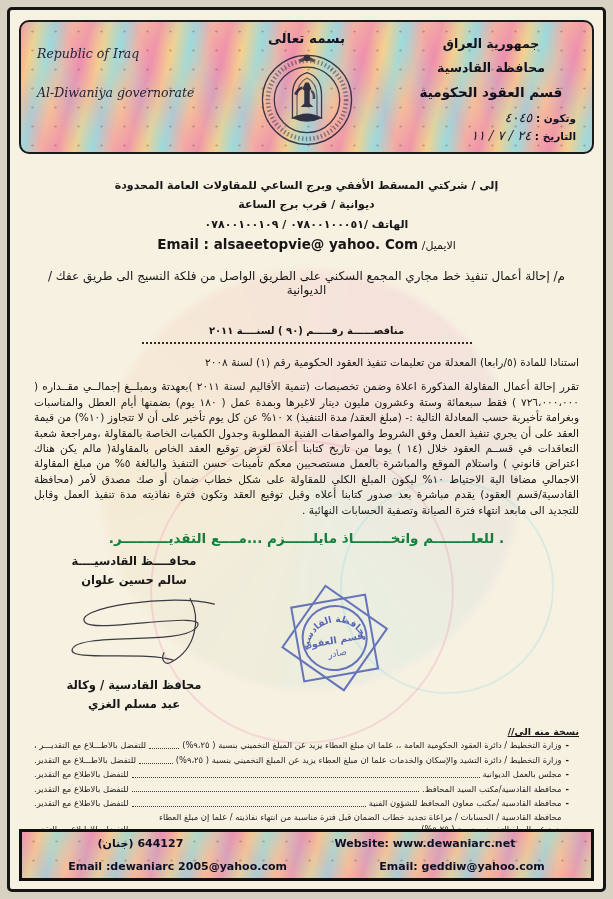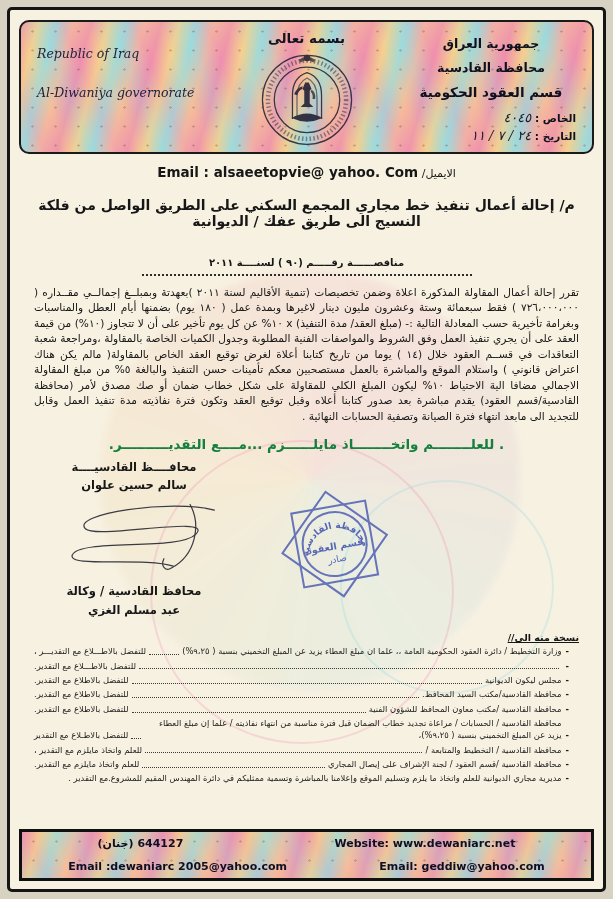--- a/index.html
+++ b/index.html
@@ -45,21 +45,21 @@
   .wm{position:absolute;border-radius:50%;pointer-events:none;z-index:0;}
   .wm1{width:420px;height:420px;left:90px;top:260px;
     background:conic-gradient(from 30deg, rgba(236,95,155,.10), rgba(111,211,227,.09),
       rgba(246,196,106,.11), rgba(236,95,155,.10));filter:blur(3px);}
   .wm2{width:300px;height:300px;left:140px;top:430px;border:2px solid rgba(236,95,155,.18);}
   .wm3{width:210px;height:210px;left:330px;top:470px;border:2px solid rgba(111,211,227,.20);}
 
   .to-block{text-align:center;font-weight:bold;font-size:11px;line-height:1.75;margin-top:14px;}
   .email-line{text-align:center;margin-top:2px;font-size:11px;}
   .email-en{direction:ltr;display:inline-block;font-weight:bold;font-size:13.5px;}
-  .subject{text-align:center;font-weight:bold;font-size:14px;margin-top:17px;}
+  .subject{text-align:center;font-weight:normal;font-size:12px;margin-top:17px;}
   .tender{text-align:center;font-weight:bold;font-size:10px;margin-top:28px;}
   .dotline{width:330px;margin:4px auto 0;border-bottom:2.4px dotted #2b2b2b;height:2px;}
 
   .para{font-size:10.6px;line-height:1.46;text-align:justify;margin-top:9px;}
   .para.first{text-indent:0;margin-top:11px;}
   .closing{text-align:center;font-weight:bold;font-size:13.5px;margin-top:12px;color:#15803d;}
 
   .sig-area{position:relative;height:172px;}
   .sig-block{position:absolute;right:330px;top:6px;width:230px;text-align:center;
     font-weight:bold;font-size:11.5px;line-height:1.6;}
@@ -124,41 +124,47 @@
             </g>
           </svg>
         </div>
       </div>
 
       <div class="hdr-right">
         <div class="ln">جمهورية العراق</div>
         <div class="ln">محافظة القادسية</div>
         <div class="ln ln3">قسم العقود الحكومية</div>
         <div class="numdate">
-          <span>الخاص :</span>
+          <span>وتكون :</span>
           <span class="hand">٤٠٤٥</span>
         </div>
         <div class="numdate">
           <span>التاريخ :</span>
           <span class="hand">٢٤ / ٧ / ١١</span>
         </div>
       </div>
     </div>
 
     <div class="content">
 
+      <div class="to-block">
+        <div>إلى / شركتي المسقط الأفقي وبرج الساعي للمقاولات العامة المحدودة</div>
+        <div>ديوانية /  قرب برج الساعة</div>
+        <div>الهاتف /٠٧٨٠٠١٠٠٠٥١ /  ٠٧٨٠٠١٠٠١٠٩</div>
+      </div>
       <div class="email-line">
         <span>الايميل/</span>
         <span class="email-en">Email : alsaeetopvie@ yahoo. Com</span>
       </div>
 
       <div class="subject">م/ إحالة أعمال  تنفيذ خط مجاري المجمع السكني على الطريق الواصل من فلكة النسيج الى طريق عفك / الديوانية</div>
       <div class="tender">مناقصــــــة رقـــــم (٩٠ ) لسنــــة ٢٠١١</div>
       <div class="dotline"></div>
 
+      <div class="para first">استنادا للمادة (٥/رابعا) المعدلة من تعليمات تنفيذ العقود الحكومية رقم (١) لسنة ٢٠٠٨</div>
       <div class="para">تقرر إحالة أعمال المقاولة المذكورة اعلاة وضمن تخصيصات (تنمية الأقاليم لسنة ٢٠١١ )بعهدتة  وبمبلــغ إجمالــي مقــداره ( ٧٢٦،٠٠٠،٠٠٠ ) فقط سبعمائة وستة وعشرون مليون دينار لاغيرها وبمدة عمل ( ١٨٠ يوم) بضمنها أيام العطل والمناسبات وبغرامة تأخيرية حسب المعادلة التالية :- (مبلغ العقد/ مدة التنفيذ) x ١٠% عن كل يوم تأخير على أن لا تتجاوز (١٠%) من قيمة العقد على أن يجري تنفيذ العمل وفق الشروط والمواصفات الفنية المطلوبة وجدول الكميات الخاصة بالمقاولة ،ومراجعة شعبة التعاقدات في قســم العقود خلال (١٤ ) يوما من تاريخ كتابنا أعلاة لغرض توقيع العقد الخاص بالمقاولة( مالم يكن هناك اعتراض قانوني ) واستلام الموقع والمباشرة بالعمل مستصحبين معكم تأمينات حسن التنفيذ والبالغة ٥% من مبلغ المقاولة الاجمالي مضافا الية الاحتياط ١٠% ليكون المبلغ الكلي للمقاولة على شكل خطاب ضمان أو صك مصدق لأمر (محافظة القادسية/قسم العقود) يقدم مباشرة بعد صدور كتابنا أعلاه وقبل توقيع العقد وتكون فترة نفاذيته مدة تنفيذ العمل وقابل للتجديد الى مابعد انتهاء فترة الصيانة وتصفية الحسابات النهائية .</div>
 
       <div class="closing">. للعلــــــــم واتخــــــــاذ مايلــــــزم ...مــــع التقديــــــــــر.</div>
 
       <div class="sig-area">
         <div class="sig-block">
           <div>محافــــظ القادسيــــة</div>
           <div>سالم حسين علوان</div>
           <div class="sig-scribble">
             <svg width="210" height="86" viewBox="0 0 220 92">
@@ -197,26 +203,27 @@
         <div class="cc-label">نسخة منه الى//</div>
         <ul>
           <li>
               <span class="mark">-</span>
               <span class="cc-text">وزارة التخطيط / دائرة العقود الحكومية العامة ،، علما ان مبلغ العطاء يزيد عن المبلغ التخميني بنسبة  ( ٩،٢٥%)</span>
               <span class="cc-dots"></span>
               <span class="cc-tail">للتفضل بالاطـــلاع مع التقديـــر ،</span>
             </li>
           <li>
               <span class="mark">-</span>
+              <span class="cc-text">وزارة التخطيط / دائرة التشيد والإسكان والخدمات  علما ان مبلغ العطاء يزيد عن المبلغ التخميني بنسبة  ( ٩،٢٥%)</span>
               <span class="cc-dots"></span>
               <span class="cc-tail">للتفضل بالاطـــلاع مع التقدير.</span>
             </li>
           <li>
               <span class="mark">-</span>
-              <span class="cc-text">مجلس ليكون الديوانية</span>
+              <span class="cc-text">مجلس بالعمل الديوانية</span>
               <span class="cc-dots"></span>
               <span class="cc-tail">للتفضل بالاطلاع مع التقدير.</span>
             </li>
           <li>
               <span class="mark">-</span>
               <span class="cc-text">محافظة القادسية/مكتب السيد المحافظ.</span>
               <span class="cc-dots"></span>
               <span class="cc-tail">للتفضل بالاطلاع مع التقدير.</span>
             </li>
           <li>

